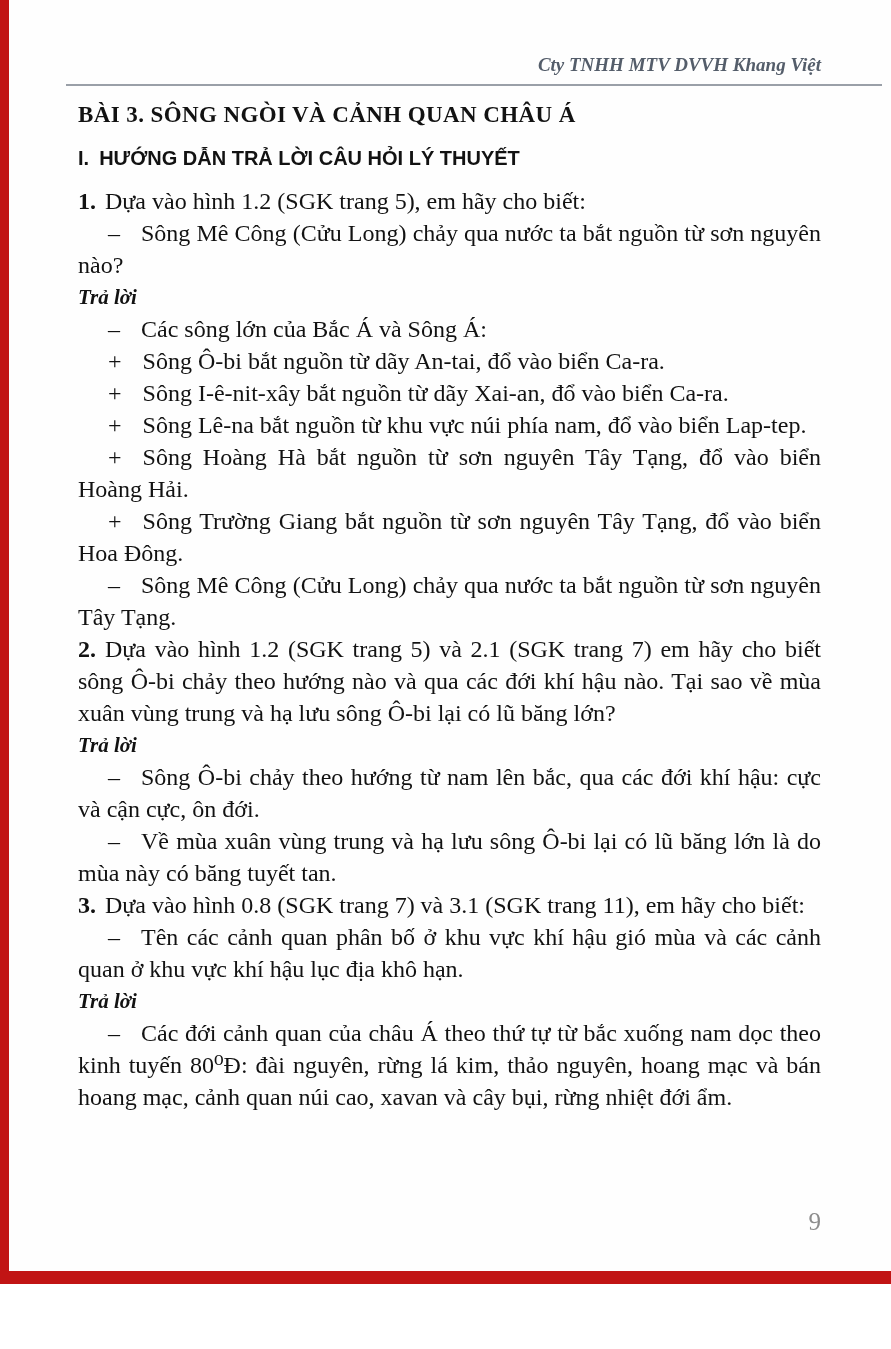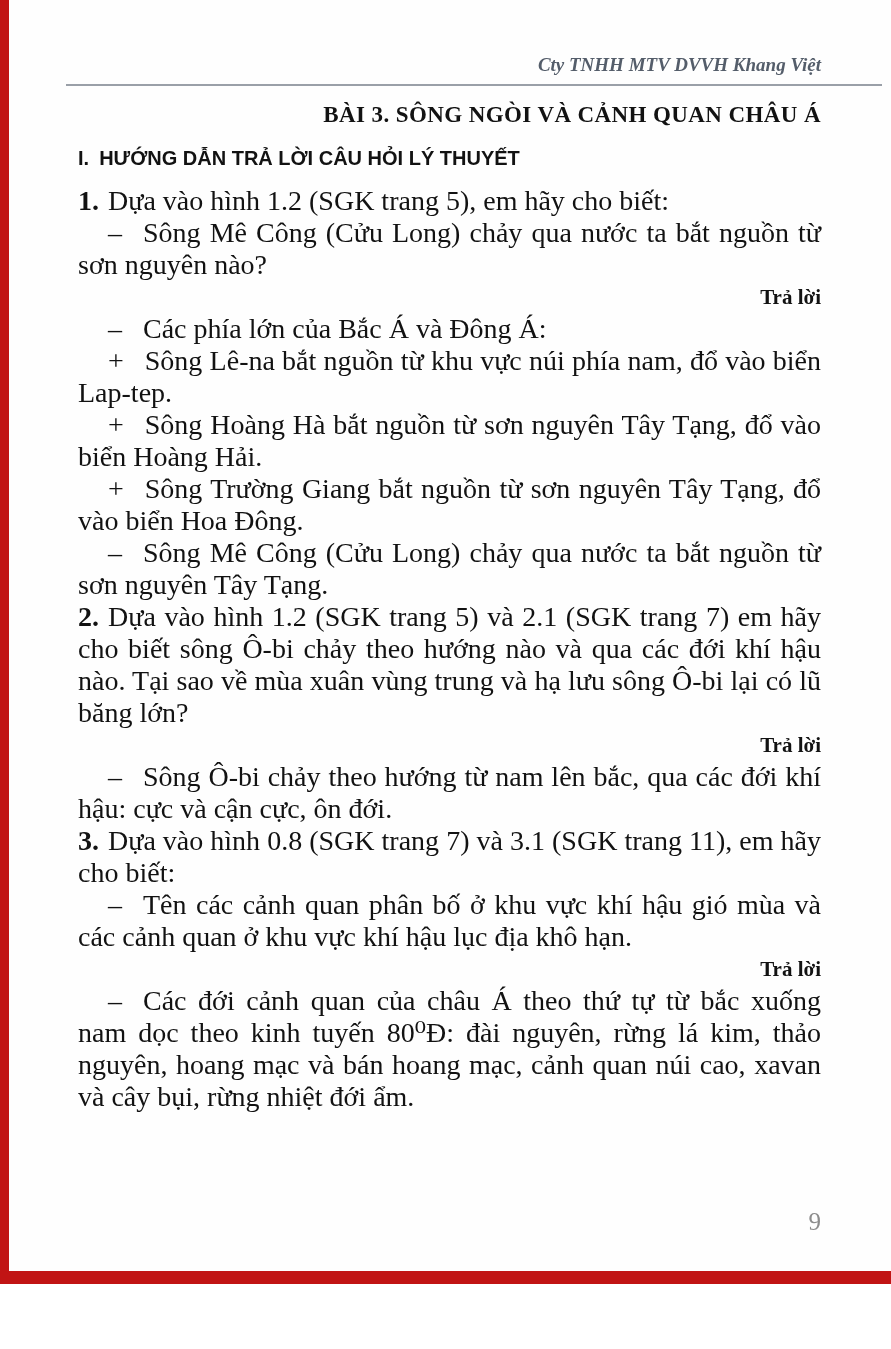--- a/index.html
+++ b/index.html
@@ -30,50 +30,51 @@
   .doc-header {
     padding-top:14px;
     text-align:right;
     font-style:italic;
     font-weight:bold;
     font-size:19px;
     color:var(--header-gray,#545d6a);
   }
   .title {
     margin:24px 0 0 0;
-    text-align:right;
+    text-align:left;
     font-size:23px;
     line-height:30px;
     font-weight:bold;
     letter-spacing:0.4px;
     font-family:"Liberation Serif","DejaVu Serif",serif;
   }
   .section {
     margin:15px 0 0 0;
     font-family:"Liberation Sans","DejaVu Sans",sans-serif;
     font-size:20px;
     line-height:27px;
     font-weight:bold;
   }
   .section .marker { margin-right:10px; }
   .body-text { margin-top:13px; }
   .body-text p {
     margin:0;
-    font-size:28px;
+    font-size:24px;
     line-height:32px;
     text-align:justify;
   }
   p.num .marker { font-weight:bold; margin-right:9px; }
   p.dash, p.plus { text-indent:30px; }
   p.dash .marker, p.plus .marker { margin-right:21px; }
   p.center {
-    text-align:right;
+    text-align:left;
     font-weight:bold;
     text-indent:0;
     font-size:21px;
+    font-style:italic;
   }
   .page-number {
     position:absolute; right:70px; bottom:48px;
     font-size:25px;
     color:var(--page-number-gray,#8c8c8c);
   }
 </style>
 </head>
 <body>
 
@@ -86,28 +87,31 @@
     <div class="doc-header">Cty TNHH MTV DVVH Khang Việt</div>
 
     <h1 class="title">BÀI 3. SÔNG NGÒI VÀ CẢNH QUAN CHÂU Á</h1>
 
     <h2 class="section"><span class="marker">I.</span><span>HƯỚNG DẪN TRẢ LỜI CÂU HỎI LÝ THUYẾT</span></h2>
 
     <div class="body-text">
       <p class="num"><span class="marker">1.</span><span>Dựa vào hình 1.2 (SGK trang 5), em hãy cho biết:</span></p>
       <p class="dash"><span class="marker">–</span><span>Sông Mê Công (Cửu Long) chảy qua nước ta bắt nguồn từ sơn nguyên nào?</span></p>
       <p class="center">Trả lời</p>
-      <p class="dash"><span class="marker">–</span><span>Các phía lớn của Bắc Á và Đông Á:</span></p>
+      <p class="dash"><span class="marker">–</span><span>Các sông lớn của Bắc Á và Sông Á:</span></p>
+      <p class="plus"><span class="marker">+</span><span>Sông Ô-bi bắt nguồn từ dãy An-tai, đổ vào biển Ca-ra.</span></p>
+      <p class="plus"><span class="marker">+</span><span>Sông I-ê-nit-xây bắt nguồn từ dãy Xai-an, đổ vào biển Ca-ra.</span></p>
       <p class="plus"><span class="marker">+</span><span>Sông Lê-na bắt nguồn từ khu vực núi phía nam, đổ vào biển Lap-tep.</span></p>
       <p class="plus"><span class="marker">+</span><span>Sông Hoàng Hà bắt nguồn từ sơn nguyên Tây Tạng, đổ vào biển Hoàng Hải.</span></p>
       <p class="plus"><span class="marker">+</span><span>Sông Trường Giang bắt nguồn từ sơn nguyên Tây Tạng, đổ vào biển Hoa Đông.</span></p>
       <p class="dash"><span class="marker">–</span><span>Sông Mê Công (Cửu Long) chảy qua nước ta bắt nguồn từ sơn nguyên Tây Tạng.</span></p>
       <p class="num"><span class="marker">2.</span><span>Dựa vào hình 1.2 (SGK trang 5) và 2.1 (SGK trang 7) em hãy cho biết sông Ô-bi chảy theo hướng nào và qua các đới khí hậu nào. Tại sao về mùa xuân vùng trung và hạ lưu sông Ô-bi lại có lũ băng lớn?</span></p>
       <p class="center">Trả lời</p>
       <p class="dash"><span class="marker">–</span><span>Sông Ô-bi chảy theo hướng từ nam lên bắc, qua các đới khí hậu: cực và cận cực, ôn đới.</span></p>
+      <p class="dash"><span class="marker">–</span><span>Về mùa xuân vùng trung và hạ lưu sông Ô-bi lại có lũ băng lớn là do mùa này có băng tuyết tan.</span></p>
       <p class="num"><span class="marker">3.</span><span>Dựa vào hình 0.8 (SGK trang 7) và 3.1 (SGK trang 11), em hãy cho biết:</span></p>
       <p class="dash"><span class="marker">–</span><span>Tên các cảnh quan phân bố ở khu vực khí hậu gió mùa và các cảnh quan ở khu vực khí hậu lục địa khô hạn.</span></p>
       <p class="center">Trả lời</p>
       <p class="dash"><span class="marker">–</span><span>Các đới cảnh quan của châu Á theo thứ tự từ bắc xuống nam dọc theo kinh tuyến 80⁰Đ: đài nguyên, rừng lá kim, thảo nguyên, hoang mạc và bán hoang mạc, cảnh quan núi cao, xavan và cây bụi, rừng nhiệt đới ẩm.</span></p>
     </div>
   </div>
 
   <div class="page-number">9</div>
 </div>
 

